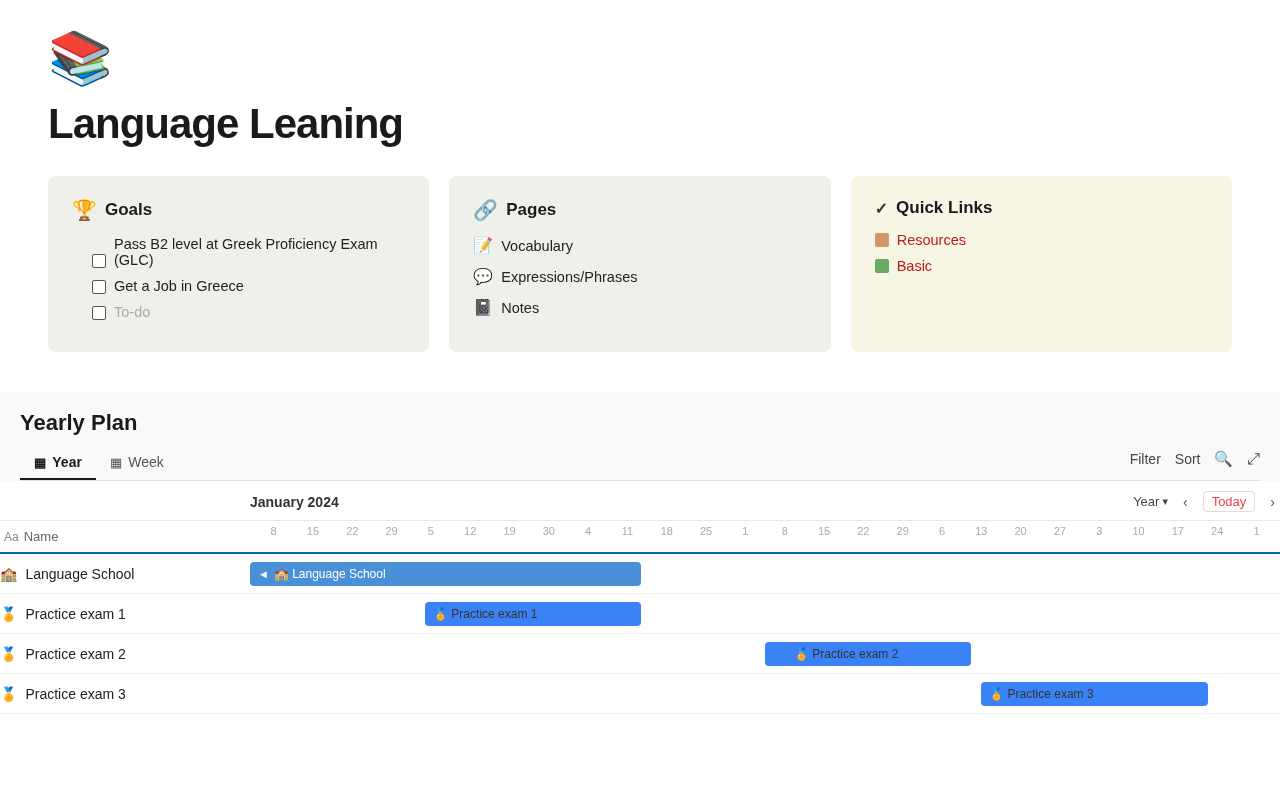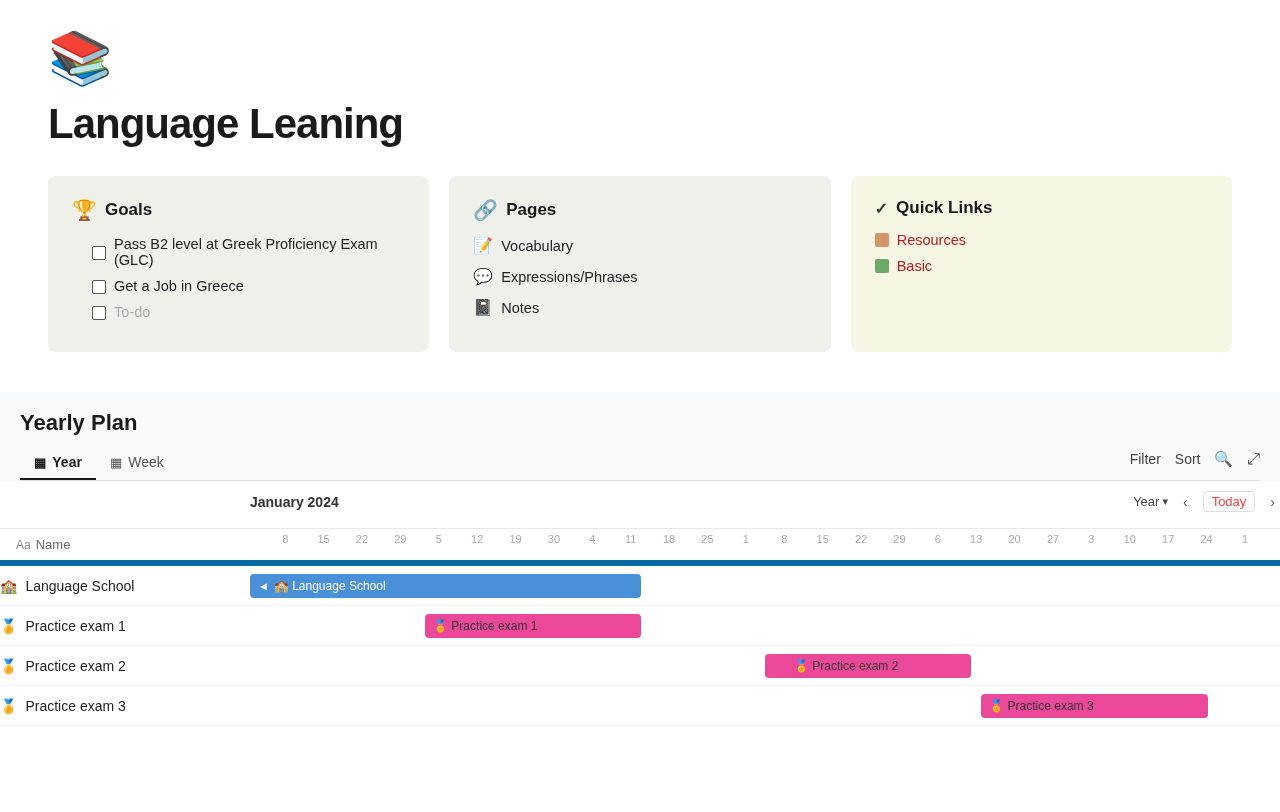--- a/index.html
+++ b/index.html
@@ -51,21 +51,21 @@
       gap: 8px;
       font-size: 17px;
       font-weight: 700;
       margin-bottom: 14px;
     }
 
     .card-header .icon { font-size: 20px; }
 
     .checklist-item {
       display: flex;
-      align-items: center;
+      align-items: flex-end;
       gap: 8px;
       margin-bottom: 10px;
       font-size: 14.5px;
       color: #222;
       padding-left: 20px;
     }
 
     .checkbox {
       width: 14px;
       height: 14px;
@@ -183,21 +183,21 @@
       background: #fff;
       margin: 0 -48px;
       padding: 0 48px;
       overflow-x: hidden;
     }
 
     .gantt-header {
       display: flex;
       align-items: center;
       justify-content: flex-end;
-      padding: 10px 0 16px 0;
+      padding: 10px 0 8px 0;
       border-bottom: 1px solid #e8e8e8;
     }
 
     .gantt-month-label {
       font-size: 14px;
       font-weight: 600;
       color: #333;
     }
 
     .gantt-nav {
@@ -272,21 +272,21 @@
       white-space: nowrap;
       overflow: hidden;
     }
 
     .bar-blue {
       background: #4a90d9;
       color: #fff;
     }
 
     .bar-yellow {
-      background: #ec4899;
+      background: #3b82f6;
       color: #333;
       text-align: right;
     }
 
     
     .checkmark-icon {
       font-size: 16px;
       font-weight: 700;
       color: #333;
     }
@@ -394,21 +394,21 @@
           <span>Year</span>
           <span style="font-size:11px;">▾</span>
         </div>
         <button>‹</button>
         <button class="today-btn">Today</button>
         <button>›</button>
       </div>
     </div>
   </div>
 
-  <div style="display:flex; border-bottom: 6px solid #0369a1; padding: 4px 16px;">
+  <div style="display:flex; border-bottom: 2px solid #0369a1; padding: 4px 4px;">
     <div style="width:250px; flex-shrink:0; display:flex; align-items:center; gap:5px; font-size:13px; color:#666; padding: 4px 0;">
       <span style="font-size:12px; color:#888;">Aa</span>
       <span>Name</span>
     </div>
     <div style="flex:1; display:flex;">
       <div style="flex:1; text-align:center; font-size:11px; color:#aaa;">8</div>
       <div style="flex:1; text-align:center; font-size:11px; color:#aaa;">15</div>
       <div style="flex:1; text-align:center; font-size:11px; color:#aaa;">22</div>
       <div style="flex:1; text-align:center; font-size:11px; color:#aaa;">29</div>
       <div style="flex:1; text-align:center; font-size:11px; color:#aaa;">5</div>

